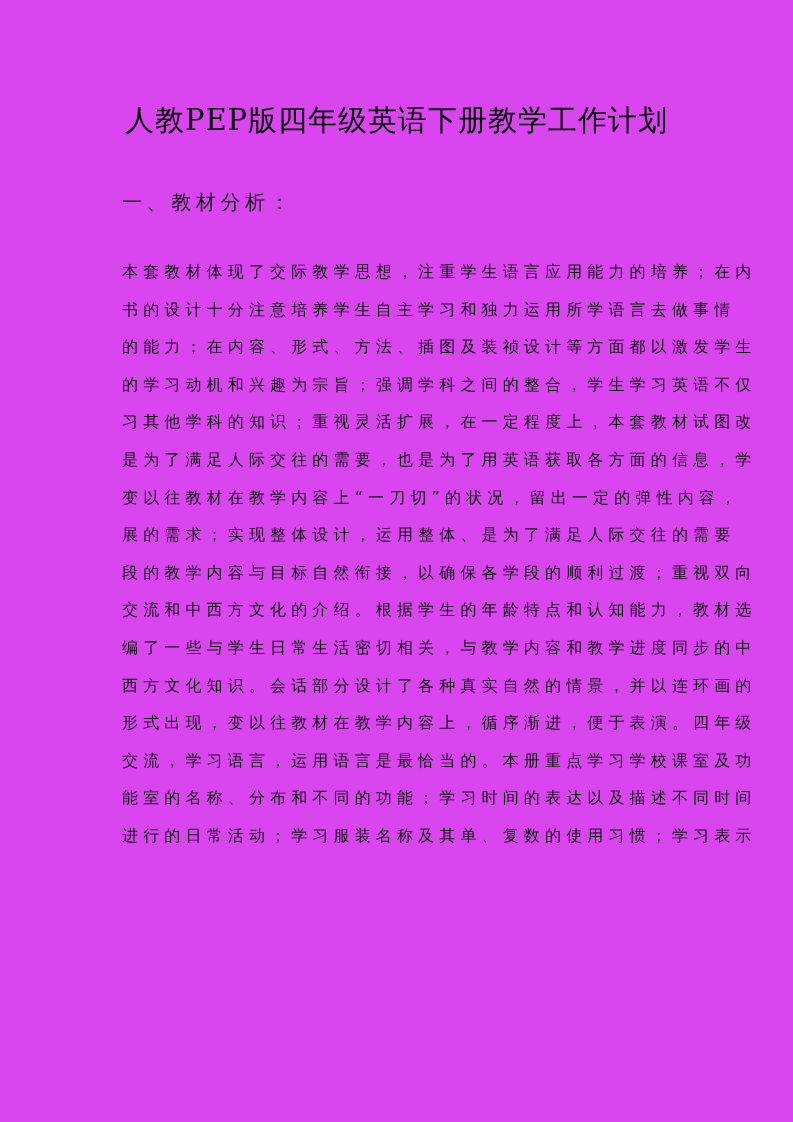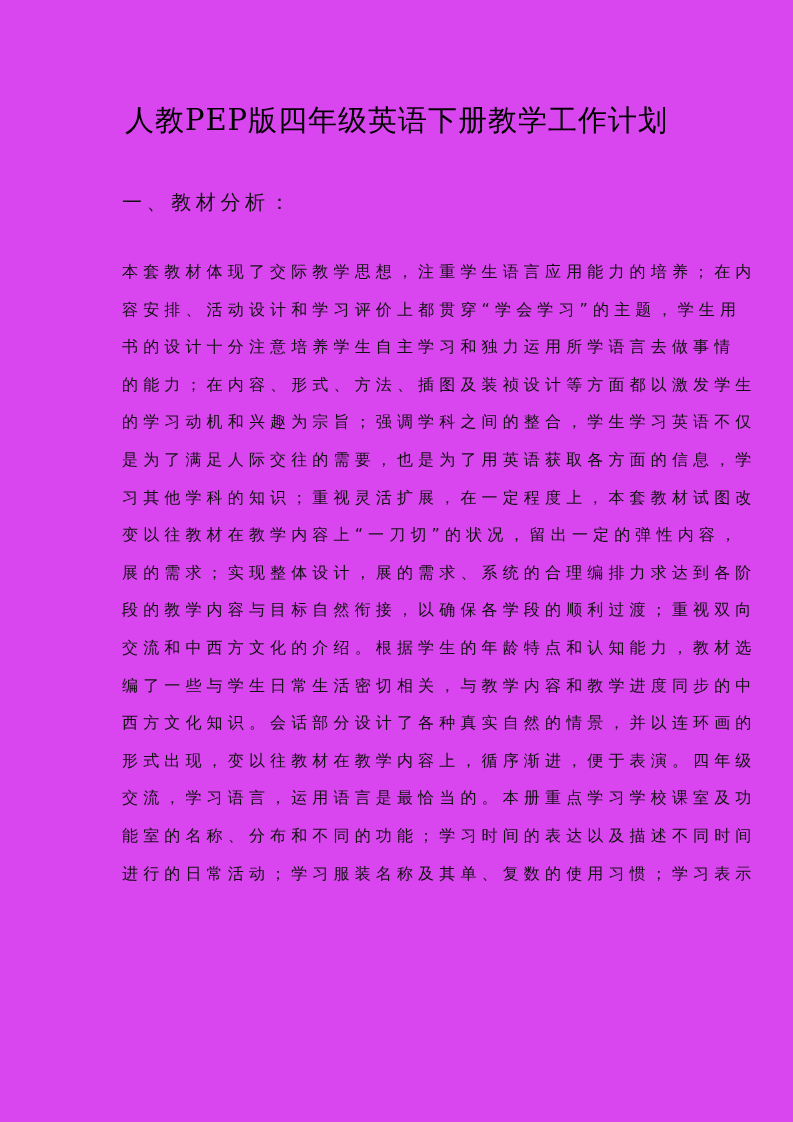--- a/index.html
+++ b/index.html
@@ -26,28 +26,27 @@
   }
 </style>
 </head>
 <body>
 
 <div class="page">
   <div class="title">人教PEP版四年级英语下册教学工作计划</div>
   <div class="heading">一、教材分析：</div>
   <div class="body-text">
     <span class="line">本套教材体现了交际教学思想，注重学生语言应用能力的培养；在内</span>
-    <span class="line">容安排、活动设计和学习评价上都贯穿“学会学习”的主题，学生用</span>
     <span class="line">书的设计十分注意培养学生自主学习和独力运用所学语言去做事情</span>
     <span class="line">的能力；在内容、形式、方法、插图及装祯设计等方面都以激发学生</span>
     <span class="line">的学习动机和兴趣为宗旨；强调学科之间的整合，学生学习英语不仅</span>
+    <span class="line">习其他学科的知识；重视灵活扩展，在一定程度上，本套教材试图改</span>
     <span class="line">是为了满足人际交往的需要，也是为了用英语获取各方面的信息，学</span>
-    <span class="line">习其他学科的知识；重视灵活扩展，在一定程度上，本套教材试图改</span>
     <span class="line">变以往教材在教学内容上“一刀切”的状况，留出一定的弹性内容，</span>
-    <span class="line">展的需求；实现整体设计，展的需求、系统的合理编排力求达到各阶</span>
+    <span class="line">展的需求；实现整体设计，运用整体、是为了满足人际交往的需要</span>
     <span class="line">段的教学内容与目标自然衔接，以确保各学段的顺利过渡；重视双向</span>
     <span class="line">交流和中西方文化的介绍。根据学生的年龄特点和认知能力，教材选</span>
     <span class="line">编了一些与学生日常生活密切相关，与教学内容和教学进度同步的中</span>
     <span class="line">西方文化知识。会话部分设计了各种真实自然的情景，并以连环画的</span>
     <span class="line">形式出现，变以往教材在教学内容上，循序渐进，便于表演。四年级</span>
     <span class="line">交流，学习语言，运用语言是最恰当的。本册重点学习学校课室及功</span>
     <span class="line">能室的名称、分布和不同的功能；学习时间的表达以及描述不同时间</span>
     <span class="line">进行的日常活动；学习服装名称及其单、复数的使用习惯；学习表示</span>
   </div>
 </div>

